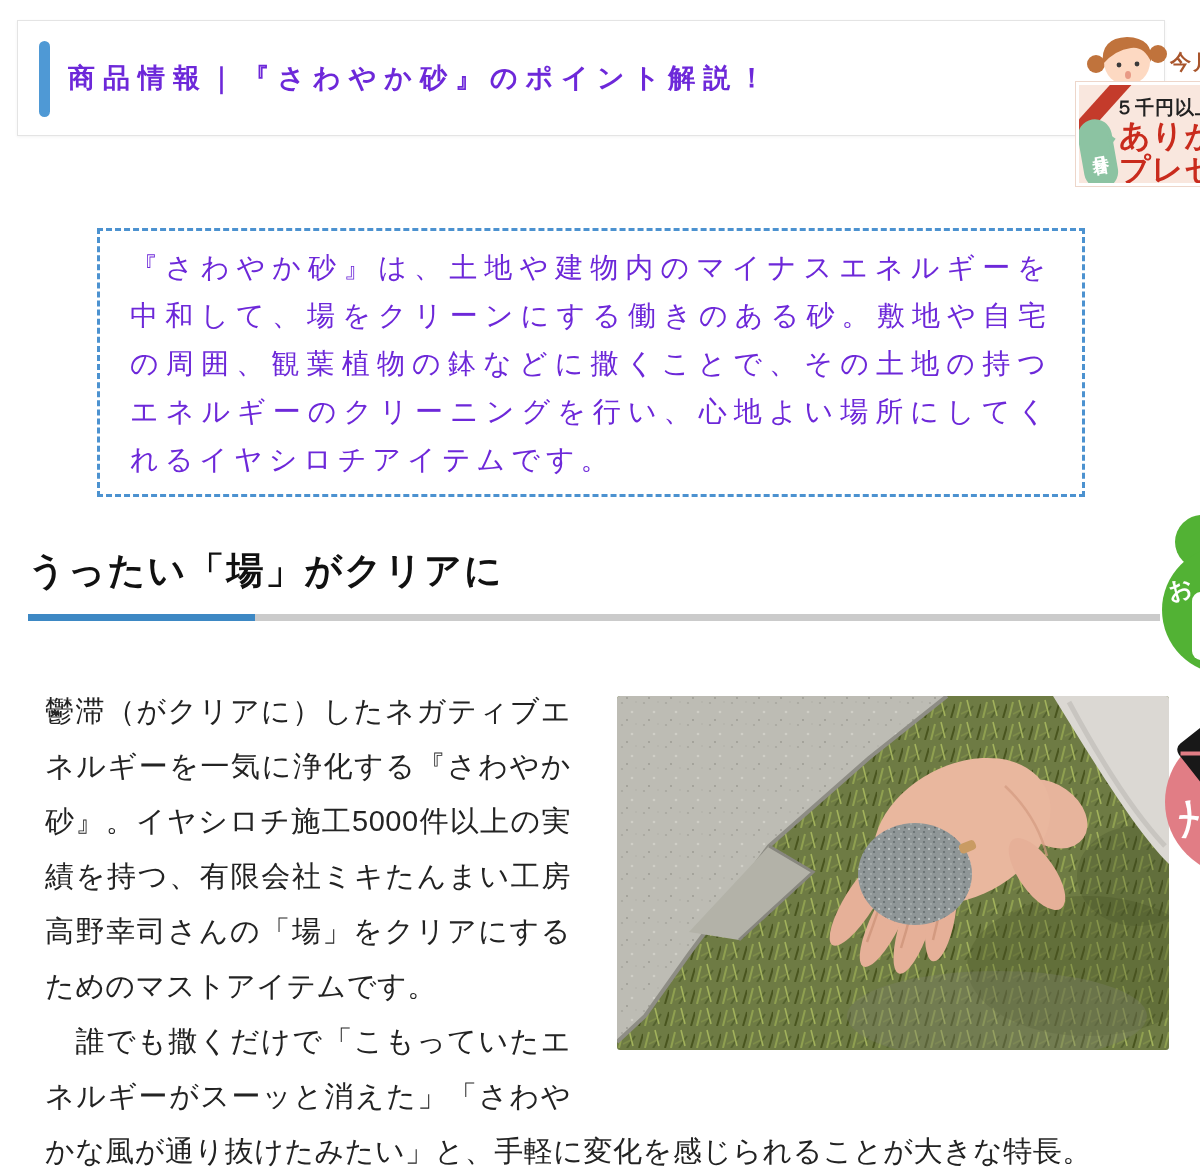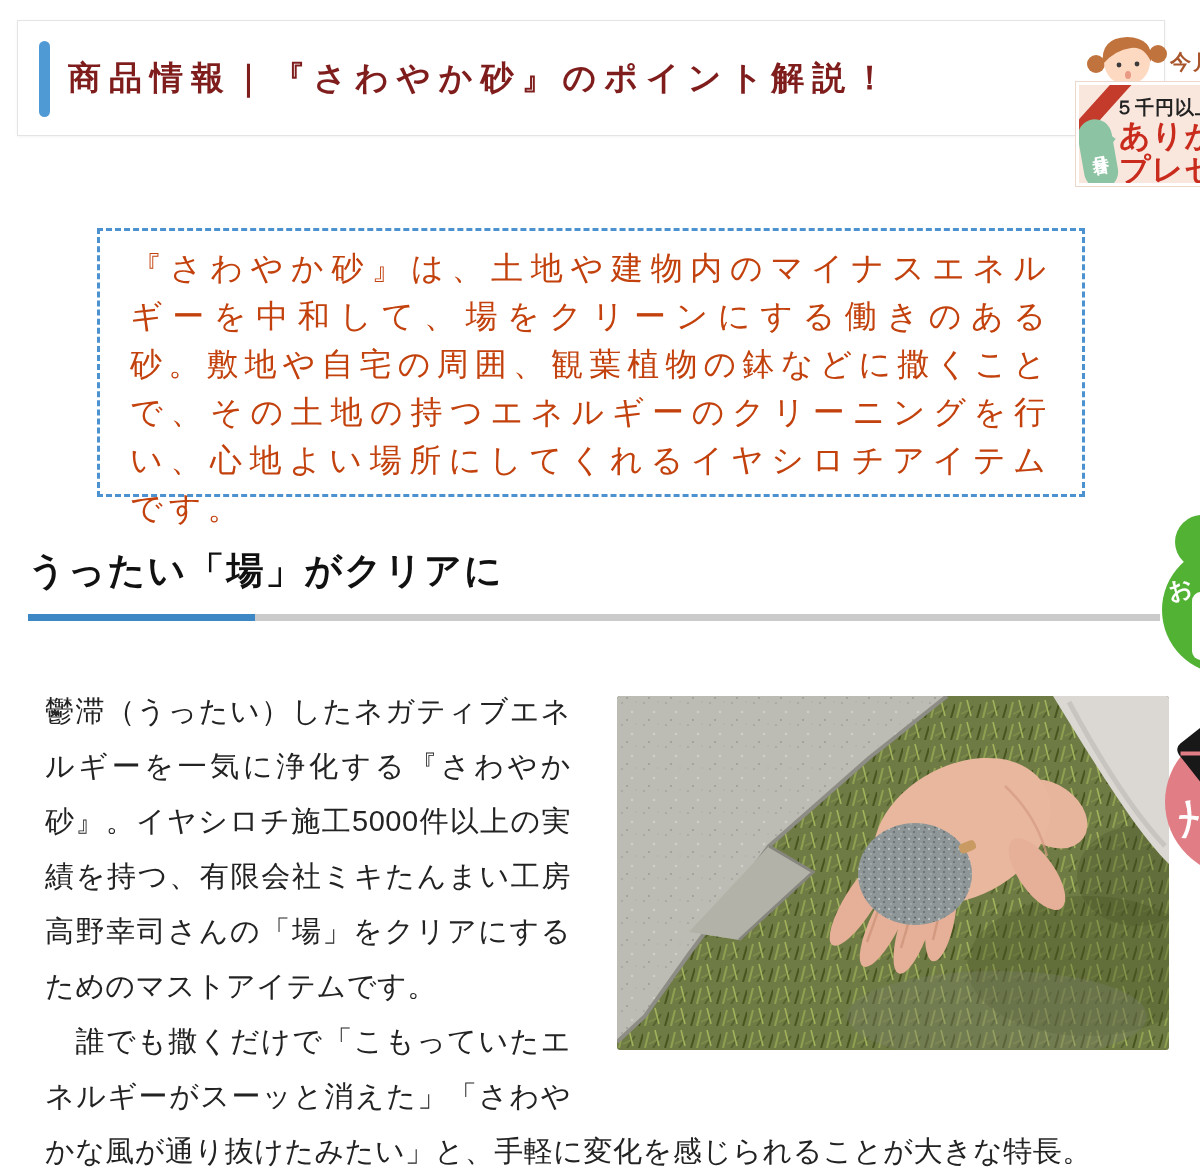--- a/index.html
+++ b/index.html
@@ -16,22 +16,22 @@
     position:absolute;left:17px;top:20px;width:1148px;height:116px;
     background:#fff;border:1px solid #e4e4e4;box-sizing:border-box;
     box-shadow:0 1px 3px rgba(0,0,0,.05);
   }
   .accent-bar{
     position:absolute;left:21px;top:20px;width:11px;height:76px;
     border-radius:6px;background:#4f99d5;
   }
   .title-card h1{
     position:absolute;left:50px;top:50%;transform:translateY(-50%);
-    margin:0;font-size:33px;font-weight:800;letter-spacing:8px;
-    color:#7f1d1d;white-space:nowrap;
+    margin:0;font-size:27px;font-weight:800;letter-spacing:8px;
+    color:#6d28d9;white-space:nowrap;
   }
   
   .promo-girl{position:absolute;left:1086px;top:30px;width:82px;height:58px;}
   .promo-kicker{
     position:absolute;left:1170px;top:48px;font-size:21px;font-weight:800;
     color:#a8552c;white-space:nowrap;letter-spacing:2px;
   }
   .promo-card{
     position:absolute;left:1076px;top:82px;width:160px;height:104px;
     background:#f9e7de;border:3px solid #fff;box-sizing:border-box;
@@ -62,22 +62,22 @@
   }
   .promo-red1{top:30px;}
   .promo-red2{top:64px;}
   
   .lead-box{
     position:absolute;left:97px;top:228px;width:988px;height:269px;
     border:3px dashed #4c92d0;box-sizing:border-box;
     padding:13px 30px;background:#fff;
   }
   .lead-box p{
-    margin:0;font-size:32px;line-height:48px;letter-spacing:6px;
-    color:#c2410c;text-align:justify;
+    margin:0;font-size:28px;line-height:48px;letter-spacing:6px;
+    color:#6d28d9;text-align:justify;
   }
   
   .section-heading{
     position:absolute;left:28px;top:546px;margin:0;
     font-size:37px;font-weight:800;letter-spacing:2px;color:#111;
     white-space:nowrap;
   }
   .rule{position:absolute;left:28px;top:614px;width:1132px;height:7px;background:#cbcbcb;}
   .rule-accent{width:227px;height:100%;background:#3d88c4;}
   
@@ -184,21 +184,21 @@
       <path d="M330 176 Q324 212 316 244" stroke="#d39a80" stroke-width="2.5" fill="none"></path>
       <path d="M388 90 Q420 120 430 160" stroke="#d39a80" stroke-width="2.5" fill="none" opacity="0.7"></path>
 
       <ellipse cx="298" cy="178" rx="57" ry="51" fill="url(#sandP)"></ellipse>
       <rect x="342" y="146" width="17" height="10" rx="4" transform="rotate(-22 350 151)" fill="#c99b63"></rect>
 
       <path d="M436 0 L552 0 L552 168 C516 132 472 58 436 0 Z" fill="#dbd8d3"></path>
       <path d="M452 6 C480 58 516 116 548 150" stroke="#c8c5c0" stroke-width="5" fill="none"></path>
     </svg>
   </figure>
-  <p>鬱滞（うったい）したネガティブエネルギーを一気に浄化する『さわやか砂』。イヤシロチ施工5000件以上の実績を持つ、有限会社ミキたんまい工房 高野幸司さんの「場」をクリアにするためのマストアイテムです。</p>
+  <p>鬱滞（がクリアに）したネガティブエネルギーを一気に浄化する『さわやか砂』。イヤシロチ施工5000件以上の実績を持つ、有限会社ミキたんまい工房 高野幸司さんの「場」をクリアにするためのマストアイテムです。</p>
   <p>　誰でも撒くだけで「こもっていたエネルギーがスーッと消えた」「さわやかな風が通り抜けたみたい」と、手軽に変化を感じられることが大きな特長。</p>
 </div>
 
 <div class="fab fab-contact">
   <svg viewBox="0 0 130 170" width="130" height="170" xmlns="http://www.w3.org/2000/svg">
     <circle cx="40" cy="30" r="27" fill="#52b234"></circle>
     <circle cx="64" cy="98" r="64" fill="#52b234"></circle>
     <text x="6" y="86" font-size="24" font-weight="700" fill="#ffffff" transform="rotate(-14 16 78)">お</text>
     <rect x="30" y="80" width="76" height="68" rx="9" fill="#ffffff"></rect>
   </svg>

